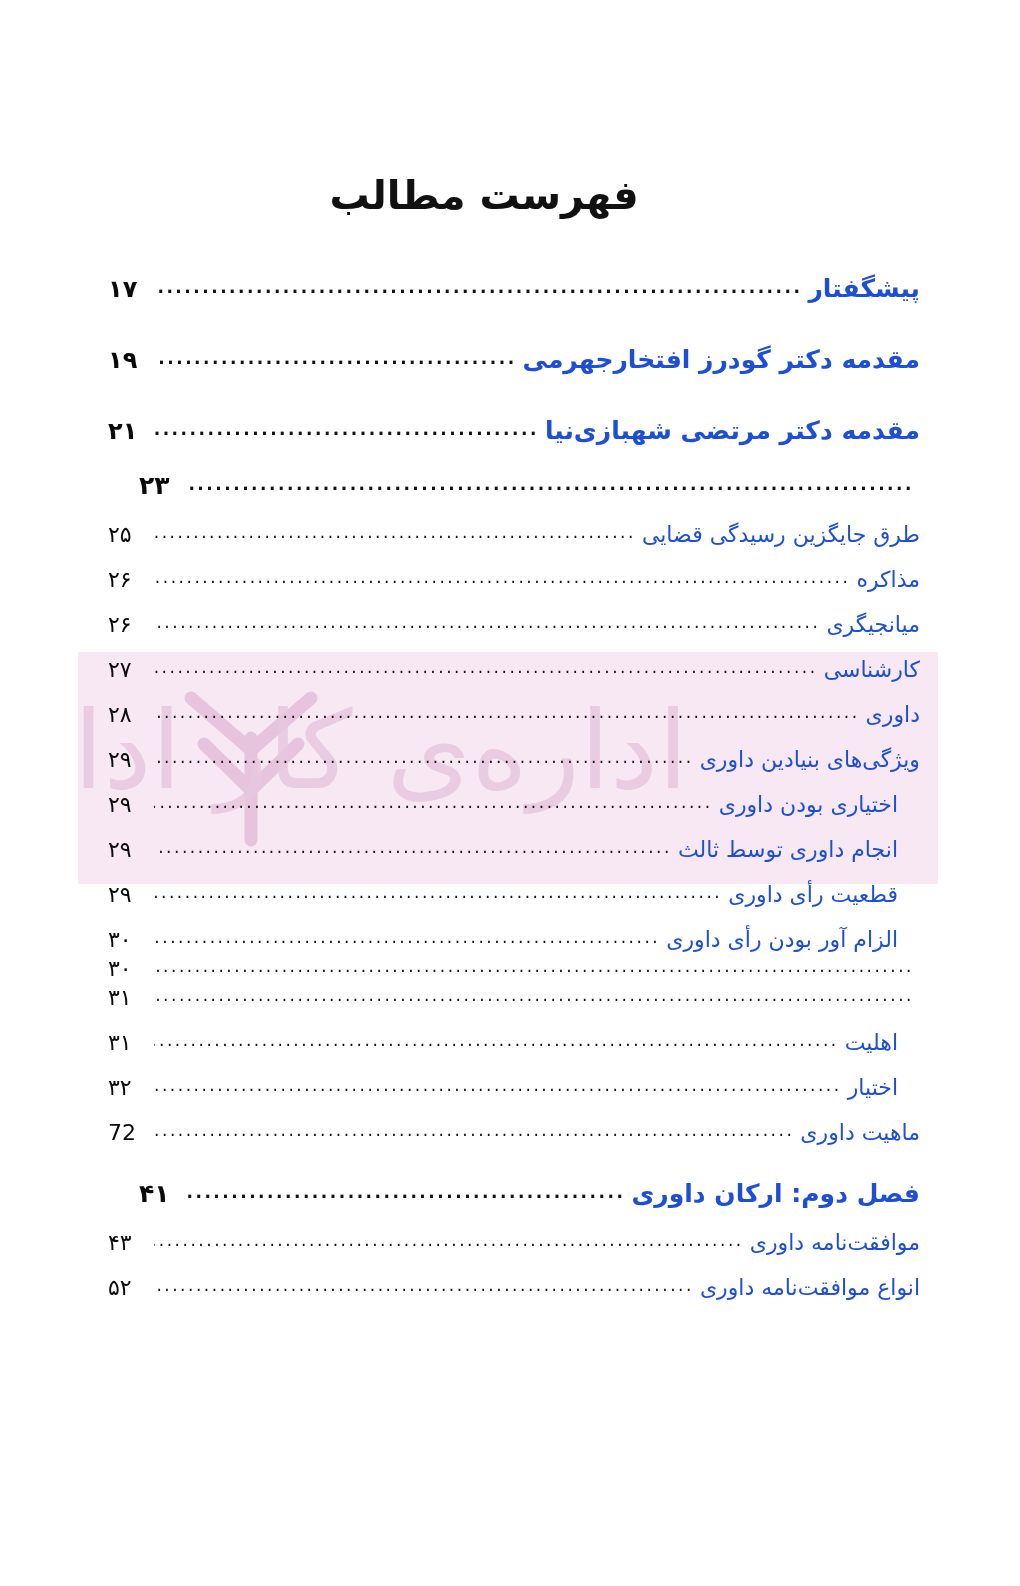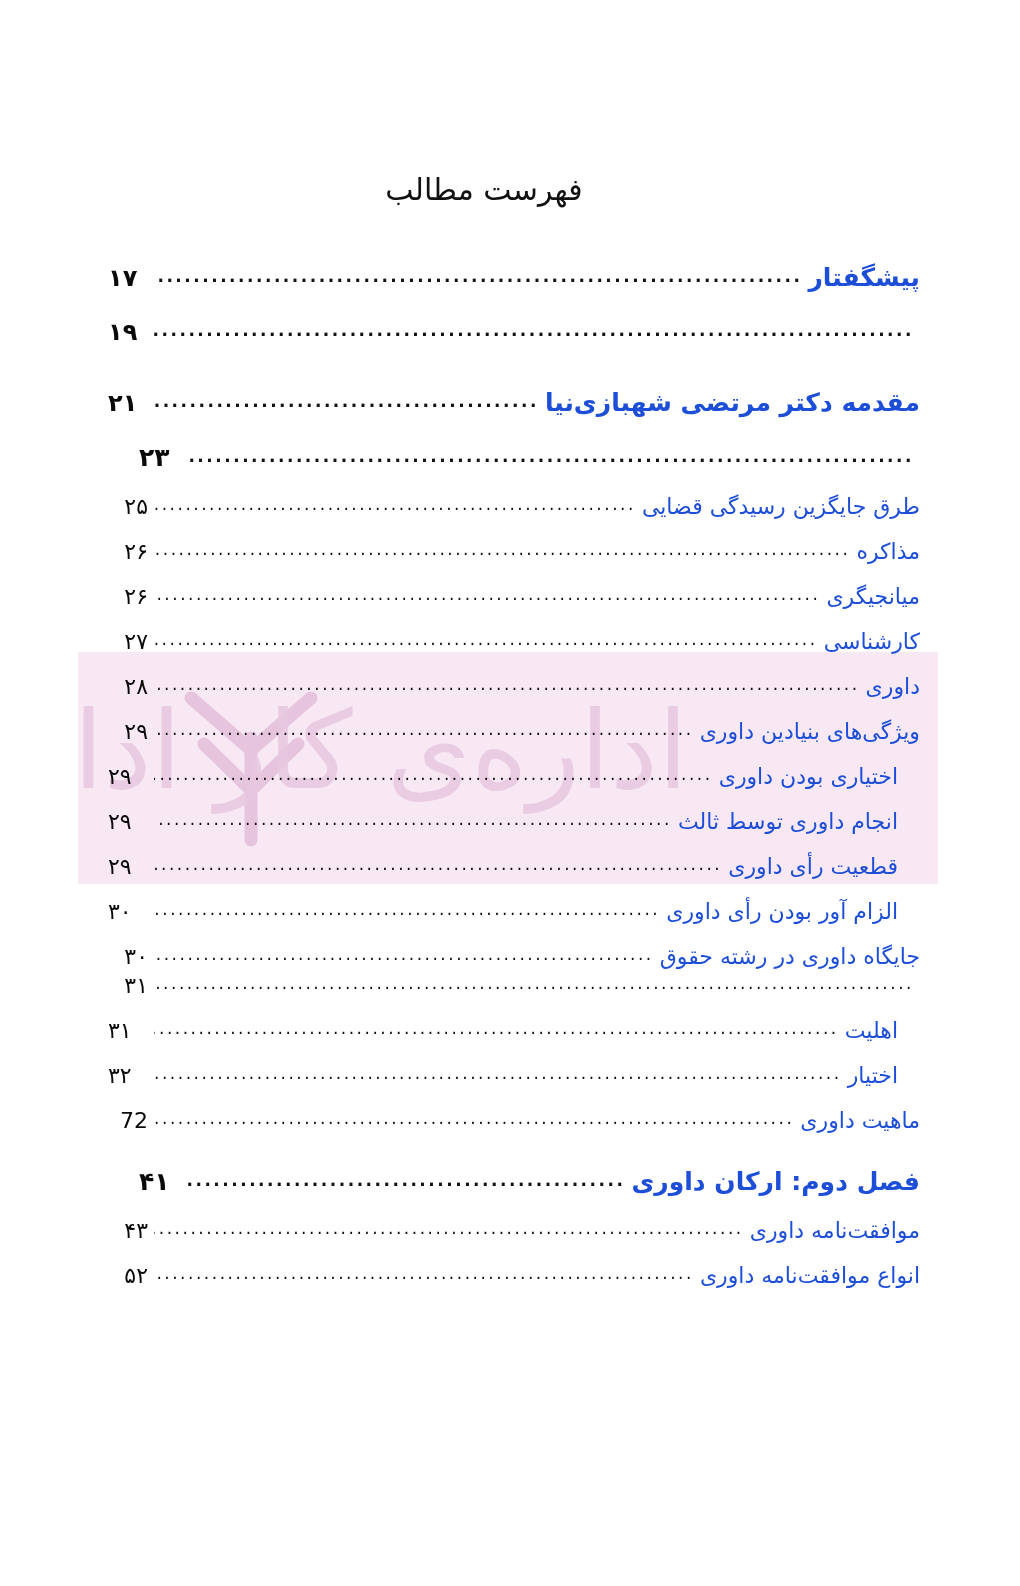--- a/index.html
+++ b/index.html
@@ -53,22 +53,22 @@
     width: 190px;
     height: 170px;
   }
   .wm-logo svg { display: block; }
 
   
   .toc-title {
     position: relative;
     z-index: 2;
     text-align: center;
-    font-size: 30px;
-    font-weight: normal;
+    font-size: 40px;
+    font-weight: bold;
     color: #111;
     margin: 0;
     padding-top: 172px;
     padding-right: 52px;
     letter-spacing: 0px;
   }
 
   
   .toc-list {
     position: relative;
@@ -127,21 +127,21 @@
     margin-bottom: 6px;
     margin-top: 18px;
   }
   .lvl-chapter .toc-page { font-size: 25px; font-weight: bold; margin-left: 31px; }
 
   .lvl-1 {
     font-size: 22px;
     font-weight: normal;
     margin-bottom: 4px;
   }
-  .lvl-1 .toc-page { font-size: 22px; text-align: right; }
+  .lvl-1 .toc-page { font-size: 22px; }
 
   .lvl-2 {
     font-size: 22px;
     font-weight: normal;
     margin-bottom: 4px;
     padding-right: 122px;
   }
   .lvl-2 .toc-page { font-size: 22px; }
 </style>
 </head>
@@ -166,20 +166,21 @@
 
   <h1 class="toc-title">فهرست مطالب</h1>
 
   <ul class="toc-list">
       <li class="toc-row lvl-top">
         <span class="toc-label">پیشگفتار</span>
         <span class="toc-dots">............................................................................................................................................</span>
         <span class="toc-page">۱۷</span>
       </li>
       <li class="toc-row lvl-top">
+        <span class="toc-label">مقدمه دکتر گودرز افتخارجهرمی</span>
         <span class="toc-dots">............................................................................................................................................</span>
         <span class="toc-page">۱۹</span>
       </li>
       <li class="toc-row lvl-top">
         <span class="toc-label">مقدمه دکتر مرتضی شهبازی‌نیا</span>
         <span class="toc-dots">............................................................................................................................................</span>
         <span class="toc-page">۲۱</span>
       </li>
       <li class="toc-row lvl-chapter">
         <span class="toc-dots">............................................................................................................................................</span>
@@ -229,21 +230,20 @@
         <span class="toc-label">قطعیت رأی داوری</span>
         <span class="toc-dots">............................................................................................................................................</span>
         <span class="toc-page">۲۹</span>
       </li>
       <li class="toc-row lvl-2">
         <span class="toc-label">الزام آور بودن رأی داوری</span>
         <span class="toc-dots">............................................................................................................................................</span>
         <span class="toc-page">۳۰</span>
       </li>
       <li class="toc-row lvl-1">
-        <span class="toc-label">جایگاه داوری در رشته حقوق</span>
         <span class="toc-dots">............................................................................................................................................</span>
         <span class="toc-page">۳۰</span>
       </li>
       <li class="toc-row lvl-1">
         <span class="toc-dots">............................................................................................................................................</span>
         <span class="toc-page">۳۱</span>
       </li>
       <li class="toc-row lvl-2">
         <span class="toc-label">اهلیت</span>
         <span class="toc-dots">............................................................................................................................................</span>

